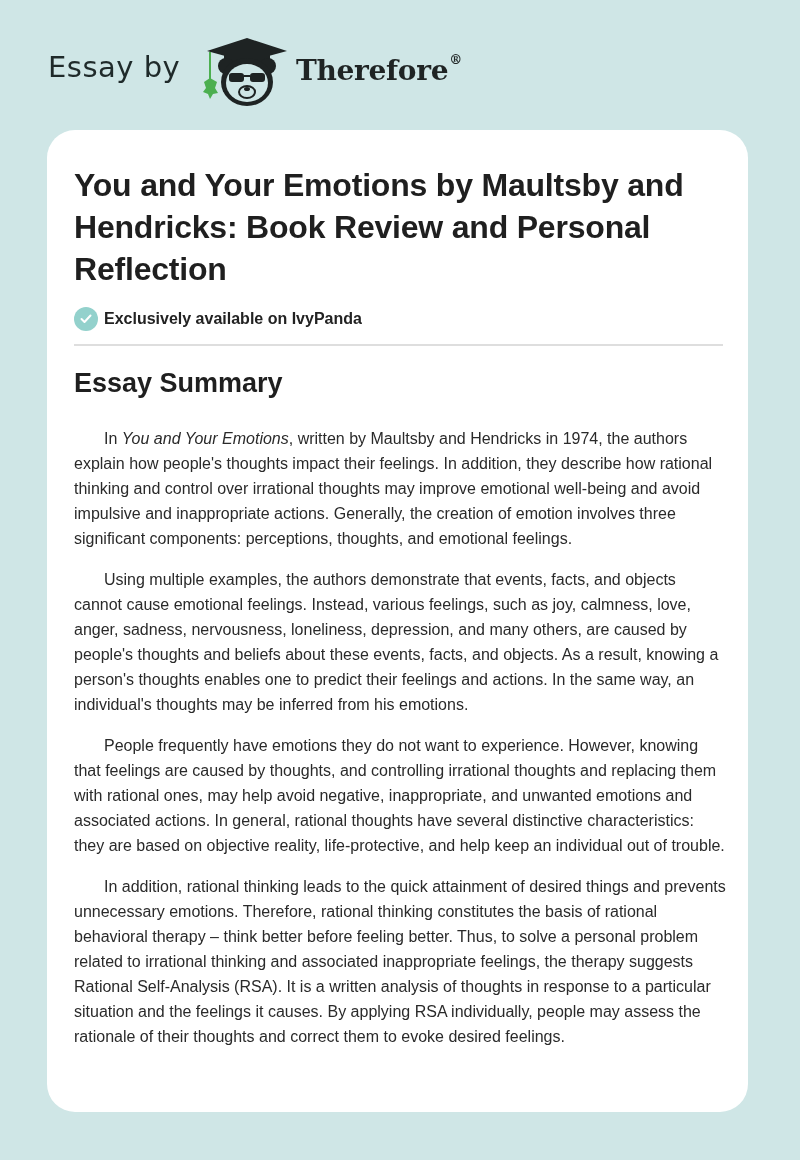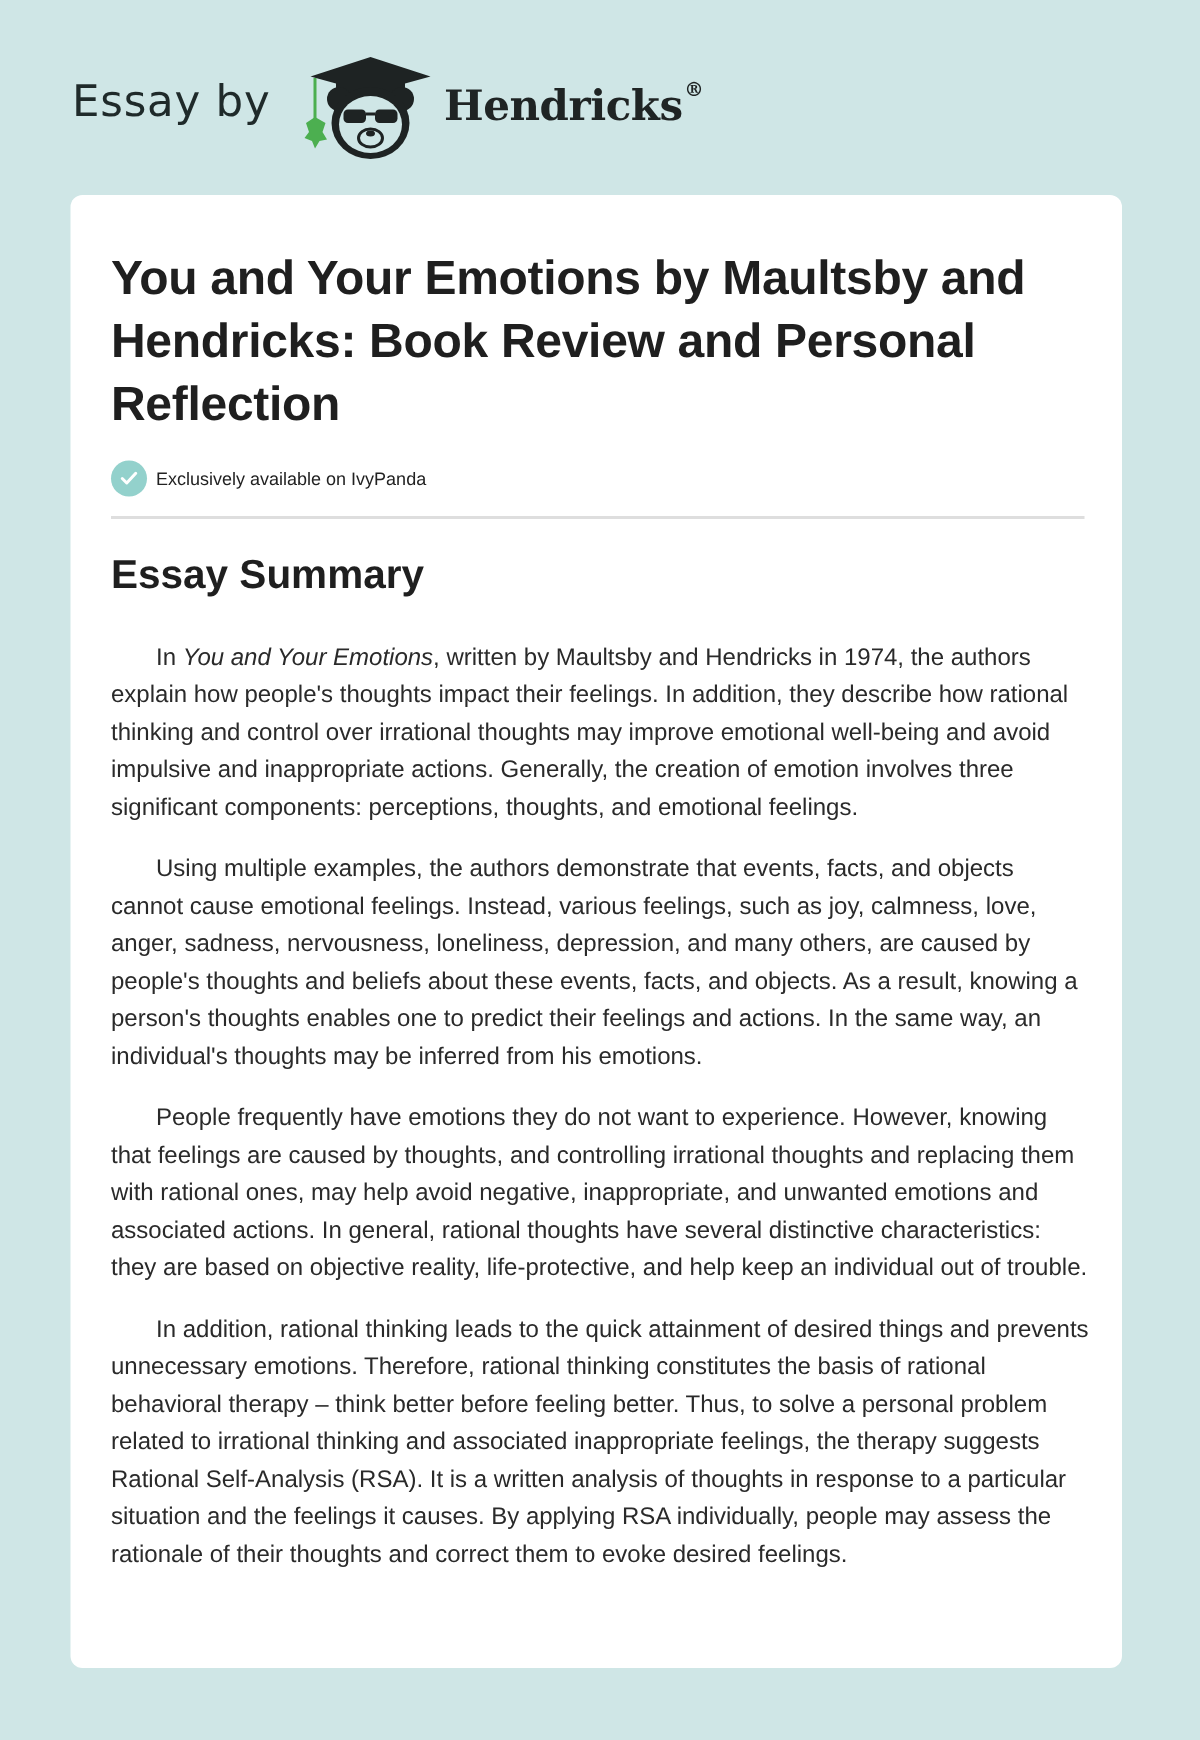--- a/index.html
+++ b/index.html
@@ -22,36 +22,36 @@
     position: absolute; left: 202px; top: 36px; width: 90px; height: 72px;
   }
   .brand {
     position: absolute; left: 296px; top: 54px;
     font-family: "DejaVu Serif", serif; font-weight: bold;
     font-size: 28px; color: #1f2424; letter-spacing: -0.3px;
   }
   .brand sup { font-size: 13px; position: relative; top: -6px; margin-left: 1px; }
   .card {
     position: absolute; left: 47px; top: 130px; width: 701px; height: 982px;
-    background: #fff; border-radius: 8px;
+    background: #fff; border-radius: 28px;
   }
   .title {
     position: absolute; left: 27px; top: 34px; width: 660px;
     font-size: 32px; font-weight: bold; line-height: 42px; color: #1f1f1f;
     margin: 0; letter-spacing: -0.2px;
   }
   .exclusive {
     position: absolute; left: 27px; top: 177px; height: 24px;
     display: flex; align-items: center;
   }
   .check {
     width: 24px; height: 24px; border-radius: 50%; background: #93d1cc;
     display: flex; align-items: center; justify-content: center; margin-right: 6px;
   }
-  .exclusive-text { font-size: 12px; font-weight: normal; color: #222; }
+  .exclusive-text { font-size: 16px; font-weight: bold; color: #222; }
   .divider {
     position: absolute; left: 27px; top: 214px; width: 649px; height: 2px;
     background: #dedede;
   }
   .section-heading {
     position: absolute; left: 27px; top: 238px; margin: 0;
     font-size: 27px; font-weight: bold; color: #1f1f1f;
   }
   .body-text {
     position: absolute; left: 27px; top: 296px; width: 652px;
@@ -84,21 +84,21 @@
       <ellipse cx="45" cy="47" rx="21" ry="19" fill="#cfe6e6"></ellipse>
 
       <rect x="27" y="37" width="15" height="9" rx="3" fill="#1e2323"></rect>
       <rect x="48" y="37" width="15" height="9" rx="3" fill="#1e2323"></rect>
       <line x1="42" y1="40" x2="48" y2="40" stroke="#1e2323" stroke-width="2"></line>
 
       <ellipse cx="45" cy="56" rx="8" ry="6" fill="none" stroke="#1e2323" stroke-width="2"></ellipse>
       <ellipse cx="45" cy="53" rx="3" ry="2" fill="#1e2323"></ellipse>
     </svg>
   </div>
-  <span class="brand"><span>Hendricks</span><sup>®</sup></span>
+  <span class="brand"><span>Therefore</span><sup>®</sup></span>
 </div>
 
 <main class="card">
   <h1 class="title">You and Your Emotions by Maultsby and Hendricks: Book Review and Personal Reflection</h1>
 
   <div class="exclusive">
     <span class="check">
       <svg width="12" height="10" viewBox="0 0 12 10">
         <polyline points="1.5,5 4.5,8 10.5,1.5" fill="none" stroke="#fff" stroke-width="2" stroke-linecap="round" stroke-linejoin="round"></polyline>
       </svg>

